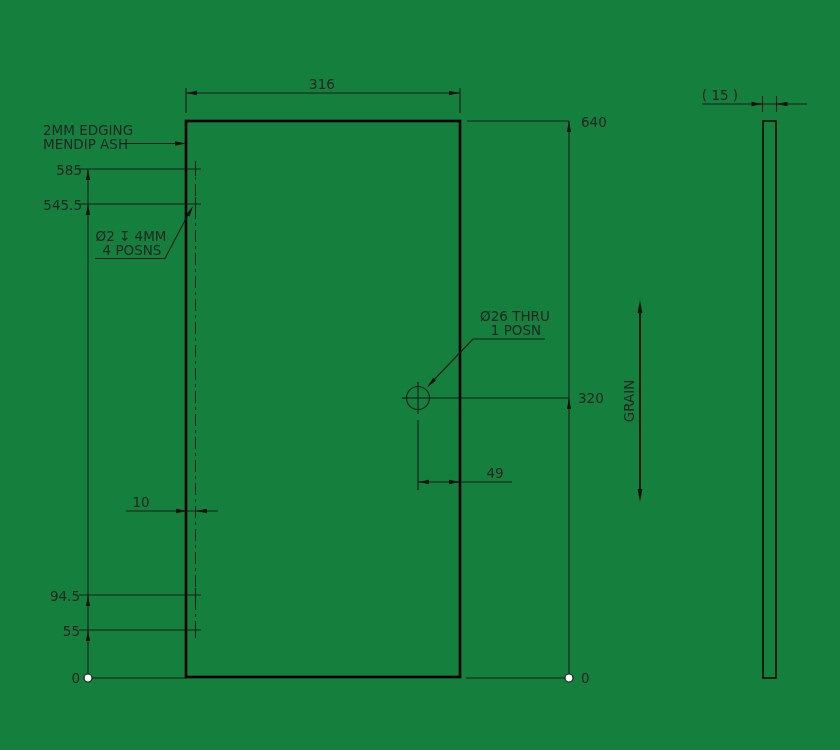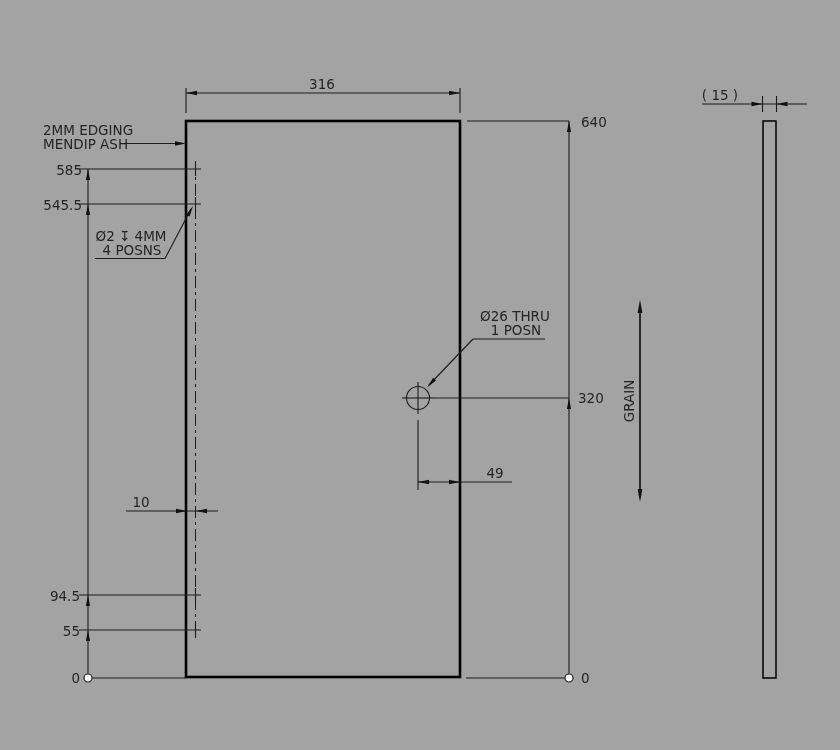--- a/index.html
+++ b/index.html
@@ -1,16 +1,16 @@
 <!DOCTYPE html>
 <html><head>
 <meta charset="utf-8">
 <style>
   html,body{margin:0;padding:0;background:#ffffff;}
-  #canvas{position:relative;width:840px;height:750px;background:#a3a3a3;overflow:hidden;
+  #canvas{position:relative;width:840px;height:750px;background:#15803d;overflow:hidden;
           font-family:"DejaVu Sans", sans-serif;}
   svg{position:absolute;left:0;top:0;}
   text{fill:#242424;font-size:13.5px;font-family:"DejaVu Sans", sans-serif;}
   .thick{stroke:#000;stroke-width:2.6;fill:none;}
   .thin{stroke:#1c1c1c;stroke-width:1.1;fill:none;}
   .med{stroke:#000;stroke-width:1.5;fill:none;}
   .cl{stroke:#1c1c1c;stroke-width:1;fill:none;stroke-dasharray:12 4 3 4;}
   .ah{fill:#111;stroke:none;}
   .origin{fill:#fff;stroke:#1c1c1c;stroke-width:1.2;}
 </style>

